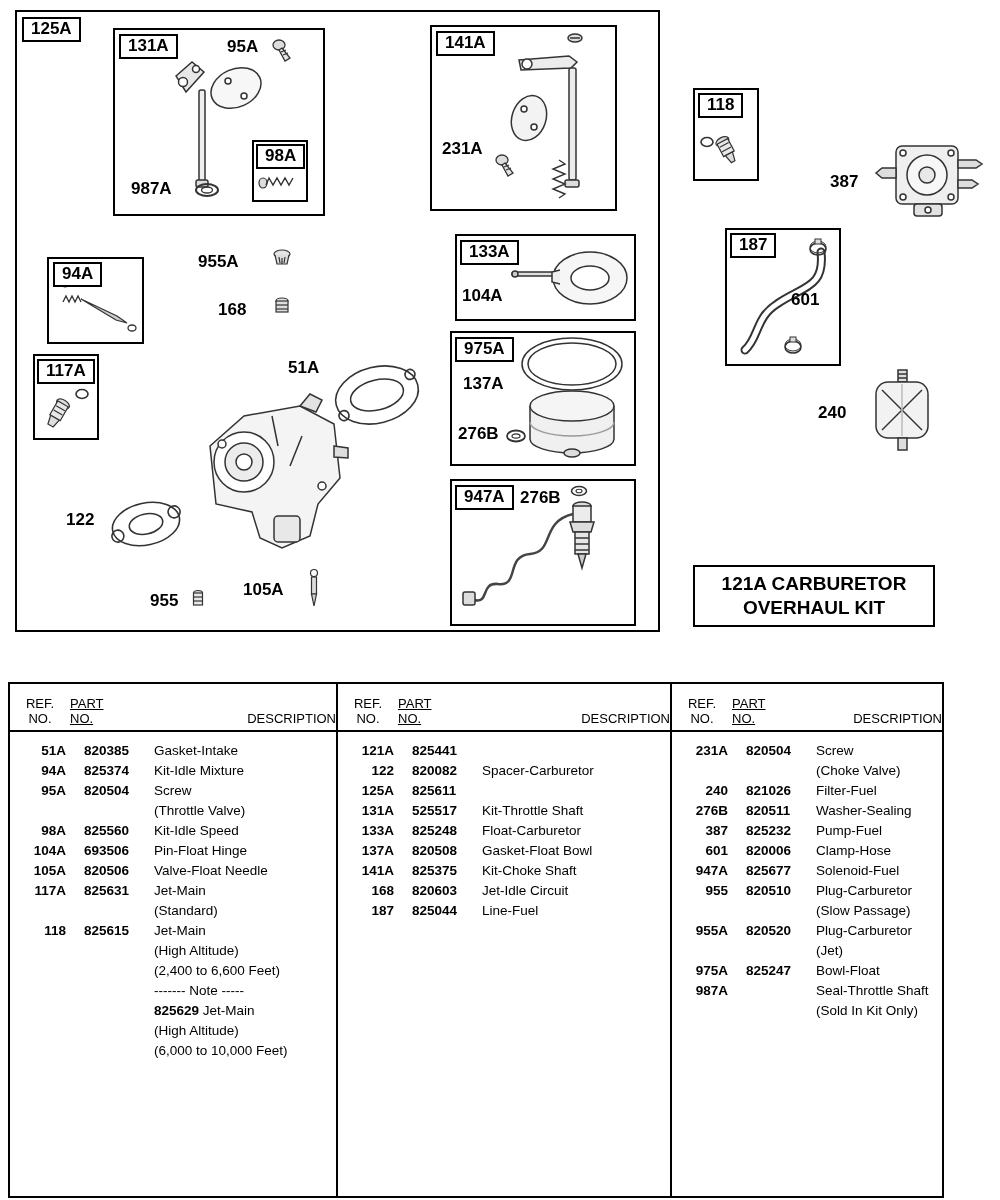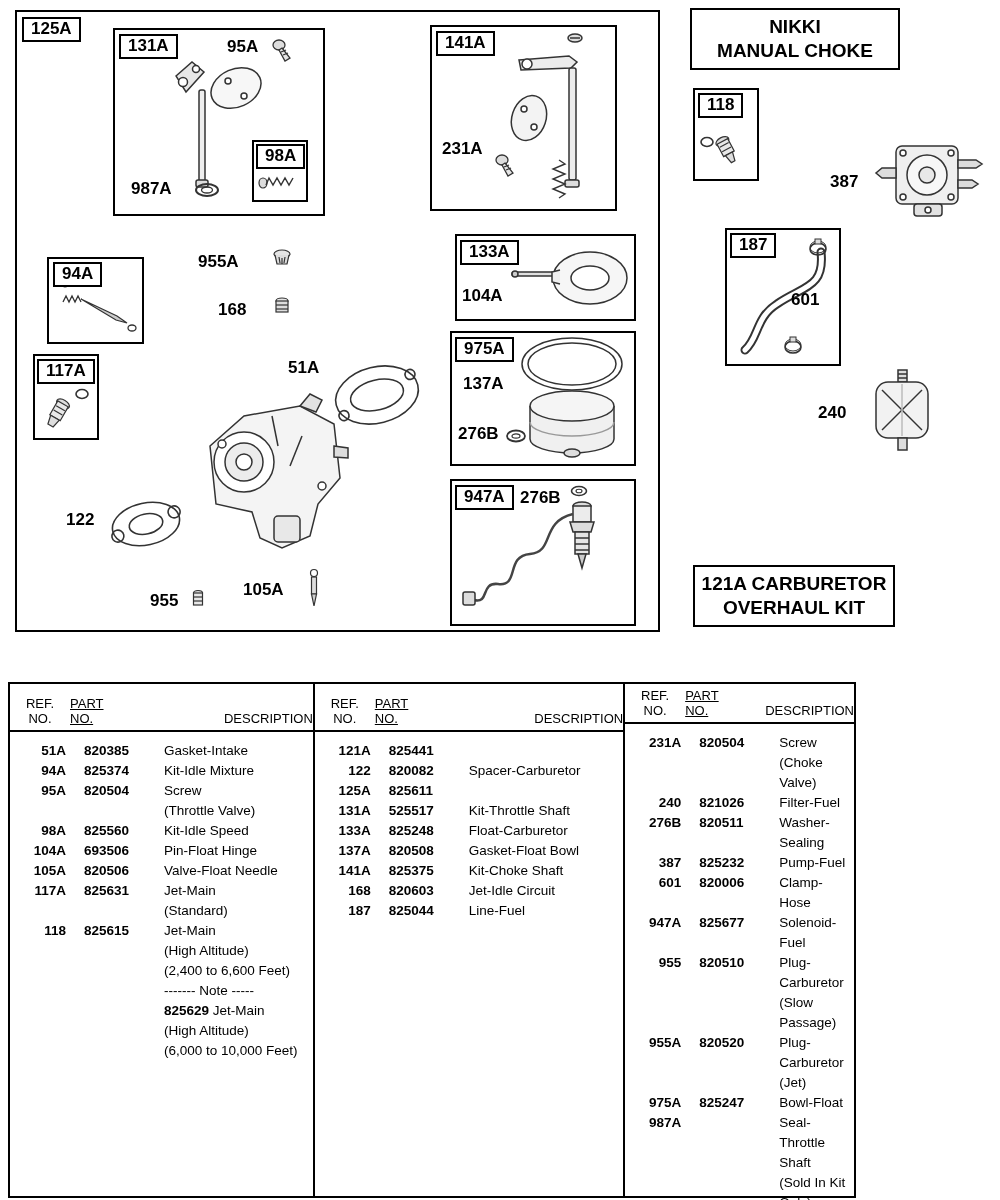--- a/index.html
+++ b/index.html
@@ -9,36 +9,36 @@
   .box { position:absolute; border:2px solid #000; background:transparent; }
   .co { position:absolute; font-weight:bold; font-size:17px; white-space:nowrap; }
   .cobox { position:absolute; font-weight:bold; font-size:17px; border:2px solid #000;
            padding:0 7px 1px; background:#fff; white-space:nowrap; z-index:3; }
   .titlebox { position:absolute; border:2px solid #000; background:#fff; display:flex;
               flex-direction:column; align-items:center; justify-content:center;
               font-weight:bold; font-size:19px; line-height:24px; text-align:center; }
   svg.d { position:absolute; overflow:visible; }
 
   
-  #ptable { position:absolute; left:8px; top:682px; width:848px; height:516px;
+  #ptable { position:absolute; left:8px; top:682px; width:936px; height:516px;
             border:2px solid #000; display:flex; font-size:13.5px; background:#fff; }
   .tcol { display:flex; flex-direction:column; border-right:2px solid #000; }
   .tcol:nth-child(1){ width:328px; }
   .tcol:nth-child(2){ width:334px; }
   .tcol:nth-child(3){ flex:1; border-right:none; }
   .thead { height:48px; border-bottom:2px solid #000; display:flex; align-items:flex-end;
            padding:4px 0 4px; line-height:15px; font-size:13px; }
   .h-ref { width:60px; text-align:center; }
   .h-part { width:80px; text-align:left;text-decoration:underline; }
   .h-desc { flex:1; text-align:right; }
   .rows { padding-top:9px; }
   .trow { display:flex; line-height:20px; }
   .trow .ref { width:56px; text-align:right; font-weight:bold; flex-shrink:0; }
   .trow .part { width:70px; margin-left:18px; font-weight:bold; flex-shrink:0; }
-  .trow .desc { flex:1; margin-left:10px; }
+  .trow .desc { flex:1; margin-left:0; }
 </style>
 </head>
 <body>
 
 <div id="app">
 
   <div class="box" style="left:15px;top:10px;width:645px;height:622px;"></div>
 
   <div class="box" style="left:113px;top:28px;width:212px;height:188px;"></div>
   <div class="box" style="left:252px;top:140px;width:56px;height:62px;"></div>
@@ -324,25 +324,21 @@
   <div class="co" style="left:243px;top:580px;">105A</div>
   <div class="co" style="left:442px;top:139px;">231A</div>
   <div class="co" style="left:462px;top:286px;">104A</div>
   <div class="co" style="left:463px;top:374px;">137A</div>
   <div class="co" style="left:458px;top:424px;">276B</div>
   <div class="co" style="left:520px;top:488px;">276B</div>
   <div class="co" style="left:830px;top:172px;">387</div>
   <div class="co" style="left:791px;top:290px;">601</div>
   <div class="co" style="left:818px;top:403px;">240</div>
 
-  <div class="titlebox" style="left:690px;top:8px;width:210px;height:62px;">
-    <div>NIKKI</div>
-    <div>MANUAL CHOKE</div>
-  </div>
-  <div class="titlebox" style="left:693px;top:565px;width:202px;height:62px;">
+  <div class="titlebox" style="left:693px;top:565px;width:242px;height:62px;">
     <div>121A CARBURETOR</div>
     <div>OVERHAUL KIT</div>
   </div>
 
   <div id="ptable">
     <div class="tcol">
       <div class="thead">
         <span class="h-ref"><span>REF.</span><br><span>NO.</span></span>
         <span class="h-part"><span>PART</span><br><span>NO.</span></span>
         <span class="h-desc">DESCRIPTION</span>

